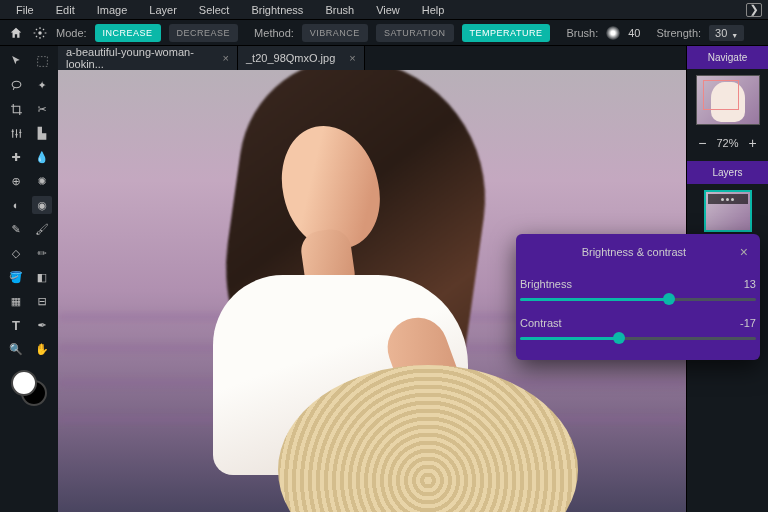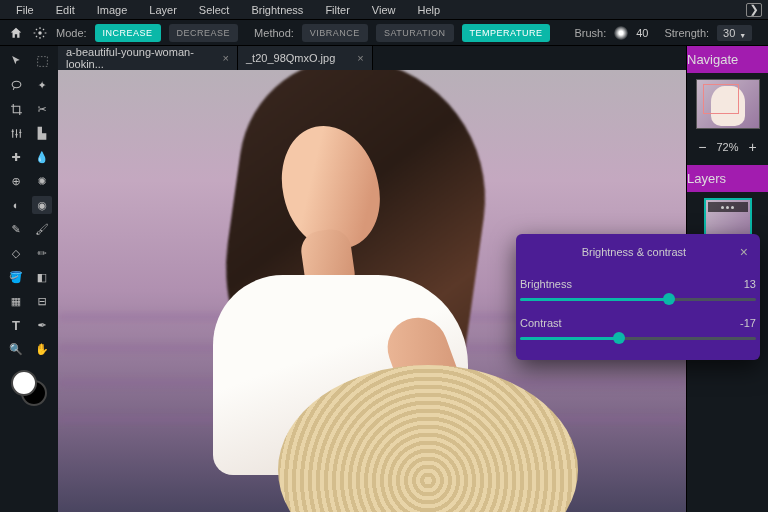--- a/index.html
+++ b/index.html
@@ -18,34 +18,34 @@
 .content{display:flex;height:466px}
 .ltools{width:58px;background:#14191e;display:flex;flex-direction:column;align-items:center;padding-top:6px;gap:0}
 .trow{display:flex;gap:6px;margin-bottom:6px}
 .tl{width:20px;height:18px;display:flex;align-items:center;justify-content:center;cursor:pointer;border-radius:2px;fill:#bbb;color:#bbb}
 .tl.sel{background:#2a3038}
 .swatches{position:relative;width:36px;height:36px;margin-top:6px}
 .sw1{position:absolute;width:26px;height:26px;border-radius:50%;background:#fff;border:2px solid #444;top:0;left:0;z-index:2}
 .sw2{position:absolute;width:26px;height:26px;border-radius:50%;background:#000;border:2px solid #444;bottom:0;right:0}
 .center{flex:1;display:flex;flex-direction:column;background:#0b0f13}
 .tabs{height:24px;background:#14191e;display:flex;align-items:center}
-.tab{padding:0 8px;height:24px;display:flex;align-items:center;gap:22px;background:#1f252c;border-right:1px solid #000;font-size:10px;color:#bbb;max-width:180px}
+.tab{padding:0 8px;height:24px;display:flex;align-items:center;gap:14px;background:#1f252c;border-right:1px solid #000;font-size:10px;color:#bbb;max-width:180px}
 .tab .x{color:#888;cursor:pointer}
 .canvas{flex:1;position:relative;overflow:hidden;background:linear-gradient(180deg,#b8b0b8 0%,#c4a8c0 25%,#b090b0 50%,#7a6585 80%,#4a4560 100%)}
 .field{position:absolute;inset:0}
 .fstripe{position:absolute;left:0;right:0;height:8px;background:rgba(140,90,150,0.25);filter:blur(3px)}
 .woman{position:absolute;left:80px;top:-10px;width:360px;height:460px}
 .hair{position:absolute;left:90px;top:0;width:250px;height:380px;background:linear-gradient(135deg,#3a2820 0%,#2a1c15 40%,#5a3828 70%,#3a2418 100%);border-radius:110px 140px 40px 180px;transform:rotate(8deg);filter:blur(1px)}
 .face{position:absolute;left:145px;top:65px;width:95px;height:125px;background:linear-gradient(115deg,#f5c8a8 35%,#d89878 80%);border-radius:48% 52% 45% 50%;transform:rotate(-12deg)}
 .neck{position:absolute;left:165px;top:170px;width:50px;height:65px;background:linear-gradient(110deg,#f0c0a0,#d09070);border-radius:20px;transform:rotate(-8deg)}
 .body{position:absolute;left:75px;top:215px;width:255px;height:200px;background:linear-gradient(160deg,#fdfcf9 40%,#e8dfd8 90%);border-radius:70px 90px 20px 20px}
 .arm{position:absolute;left:265px;top:255px;width:60px;height:150px;background:linear-gradient(110deg,#ecb898,#cf9070);border-radius:30px;transform:rotate(-20deg)}
 .hat{position:absolute;left:140px;top:305px;width:300px;height:210px;background:repeating-radial-gradient(circle at 50% 55%,#e8d4a8 0 4px,#d4bd8c 4px 8px);border-radius:50%}
 .rpanel{width:82px;background:#14191e;display:flex;flex-direction:column;border-left:1px solid #000}
-.ptitle{padding:6px 0;text-align:left;font-size:13px;color:#ddd;background:#a21caf}
+.ptitle{padding:6px 0;text-align:center;font-size:10px;color:#ddd;background:#4c1d95}
 .nav-thumb{width:64px;height:50px;margin:6px auto;background:linear-gradient(135deg,#c8b8c8,#9878a0);border:1px solid #555;position:relative;overflow:hidden}
 .nt-w{position:absolute;left:14px;top:6px;width:34px;height:40px;background:#f5e8e0;border-radius:40% 40% 10px 10px}
 .nt-box{position:absolute;left:6px;top:4px;width:36px;height:30px;border:1px solid #e88;}
 .zoom{display:flex;align-items:center;justify-content:center;gap:10px;padding:4px 0}
 .zb{cursor:pointer;font-size:14px;color:#ccc}
 .lay-thumb{width:48px;height:42px;margin:6px auto;background:linear-gradient(135deg,#c8b8c8,#9878a0);border:2px solid #0ab8a8;position:relative}
 .lt-bar{position:absolute;top:2px;left:2px;right:2px;height:10px;background:rgba(0,0,0,0.6);display:flex;align-items:center;justify-content:center;gap:2px}
 .lt-bar span{width:3px;height:3px;background:#ccc;border-radius:50%}
 .dialog{position:absolute;right:8px;top:234px;width:244px;background:#4c1d95;border-radius:6px;box-shadow:0 8px 24px rgba(0,0,0,0.6);padding-bottom:12px}
 .dtitle{padding:10px 12px;display:flex;align-items:center;color:#ddd;font-size:12px}
@@ -66,21 +66,21 @@
 </head>
 <body>
 
 <div class="menubar">
   <div class="mi">File</div>
   <div class="mi">Edit</div>
   <div class="mi">Image</div>
   <div class="mi">Layer</div>
   <div class="mi">Select</div>
   <div class="mi">Brightness</div>
-  <div class="mi">Filter</div>
+  <div class="mi">Brush</div>
   <div class="mi">View</div>
   <div class="mi">Help</div>
   <div class="coll">❯</div>
 </div>
 
 <div class="toolbar">
   <div class="ic">
       <svg width="14" height="14" viewBox="0 0 24 24" fill="#ccc">
         <path d="M12 3l9 8h-3v9h-4v-6H10v6H6v-9H3z"></path>
       </svg>
@@ -91,21 +91,21 @@
         <path d="M12 2v3M12 19v3M4 12H1M23 12h-3M5 5l2 2M17 17l2 2M5 19l2-2M17 7l2-2" stroke="#ccc" stroke-width="2"></path>
       </svg>
     </div>
   <span class="lbl">Mode:</span>
   <div class="btn on">INCREASE</div>
   <div class="btn off">DECREASE</div>
   <span class="lbl" style="margin-left:8px">Method:</span>
   <div class="btn off">VIBRANCE</div>
   <div class="btn off">SATURATION</div>
   <div class="btn on">TEMPERATURE</div>
-  <span class="lbl" style="margin-left:16px">Brush:</span>
+  <span class="lbl" style="margin-left:8px">Brush:</span>
   <div class="brush-dot"></div>
   <span>40</span>
   <span class="lbl" style="margin-left:8px">Strength:</span>
   <div class="numbox">
       <span>30</span>
       <span style="font-size:7px">▼</span>
     </div>
 </div>
 
 <div class="content">

